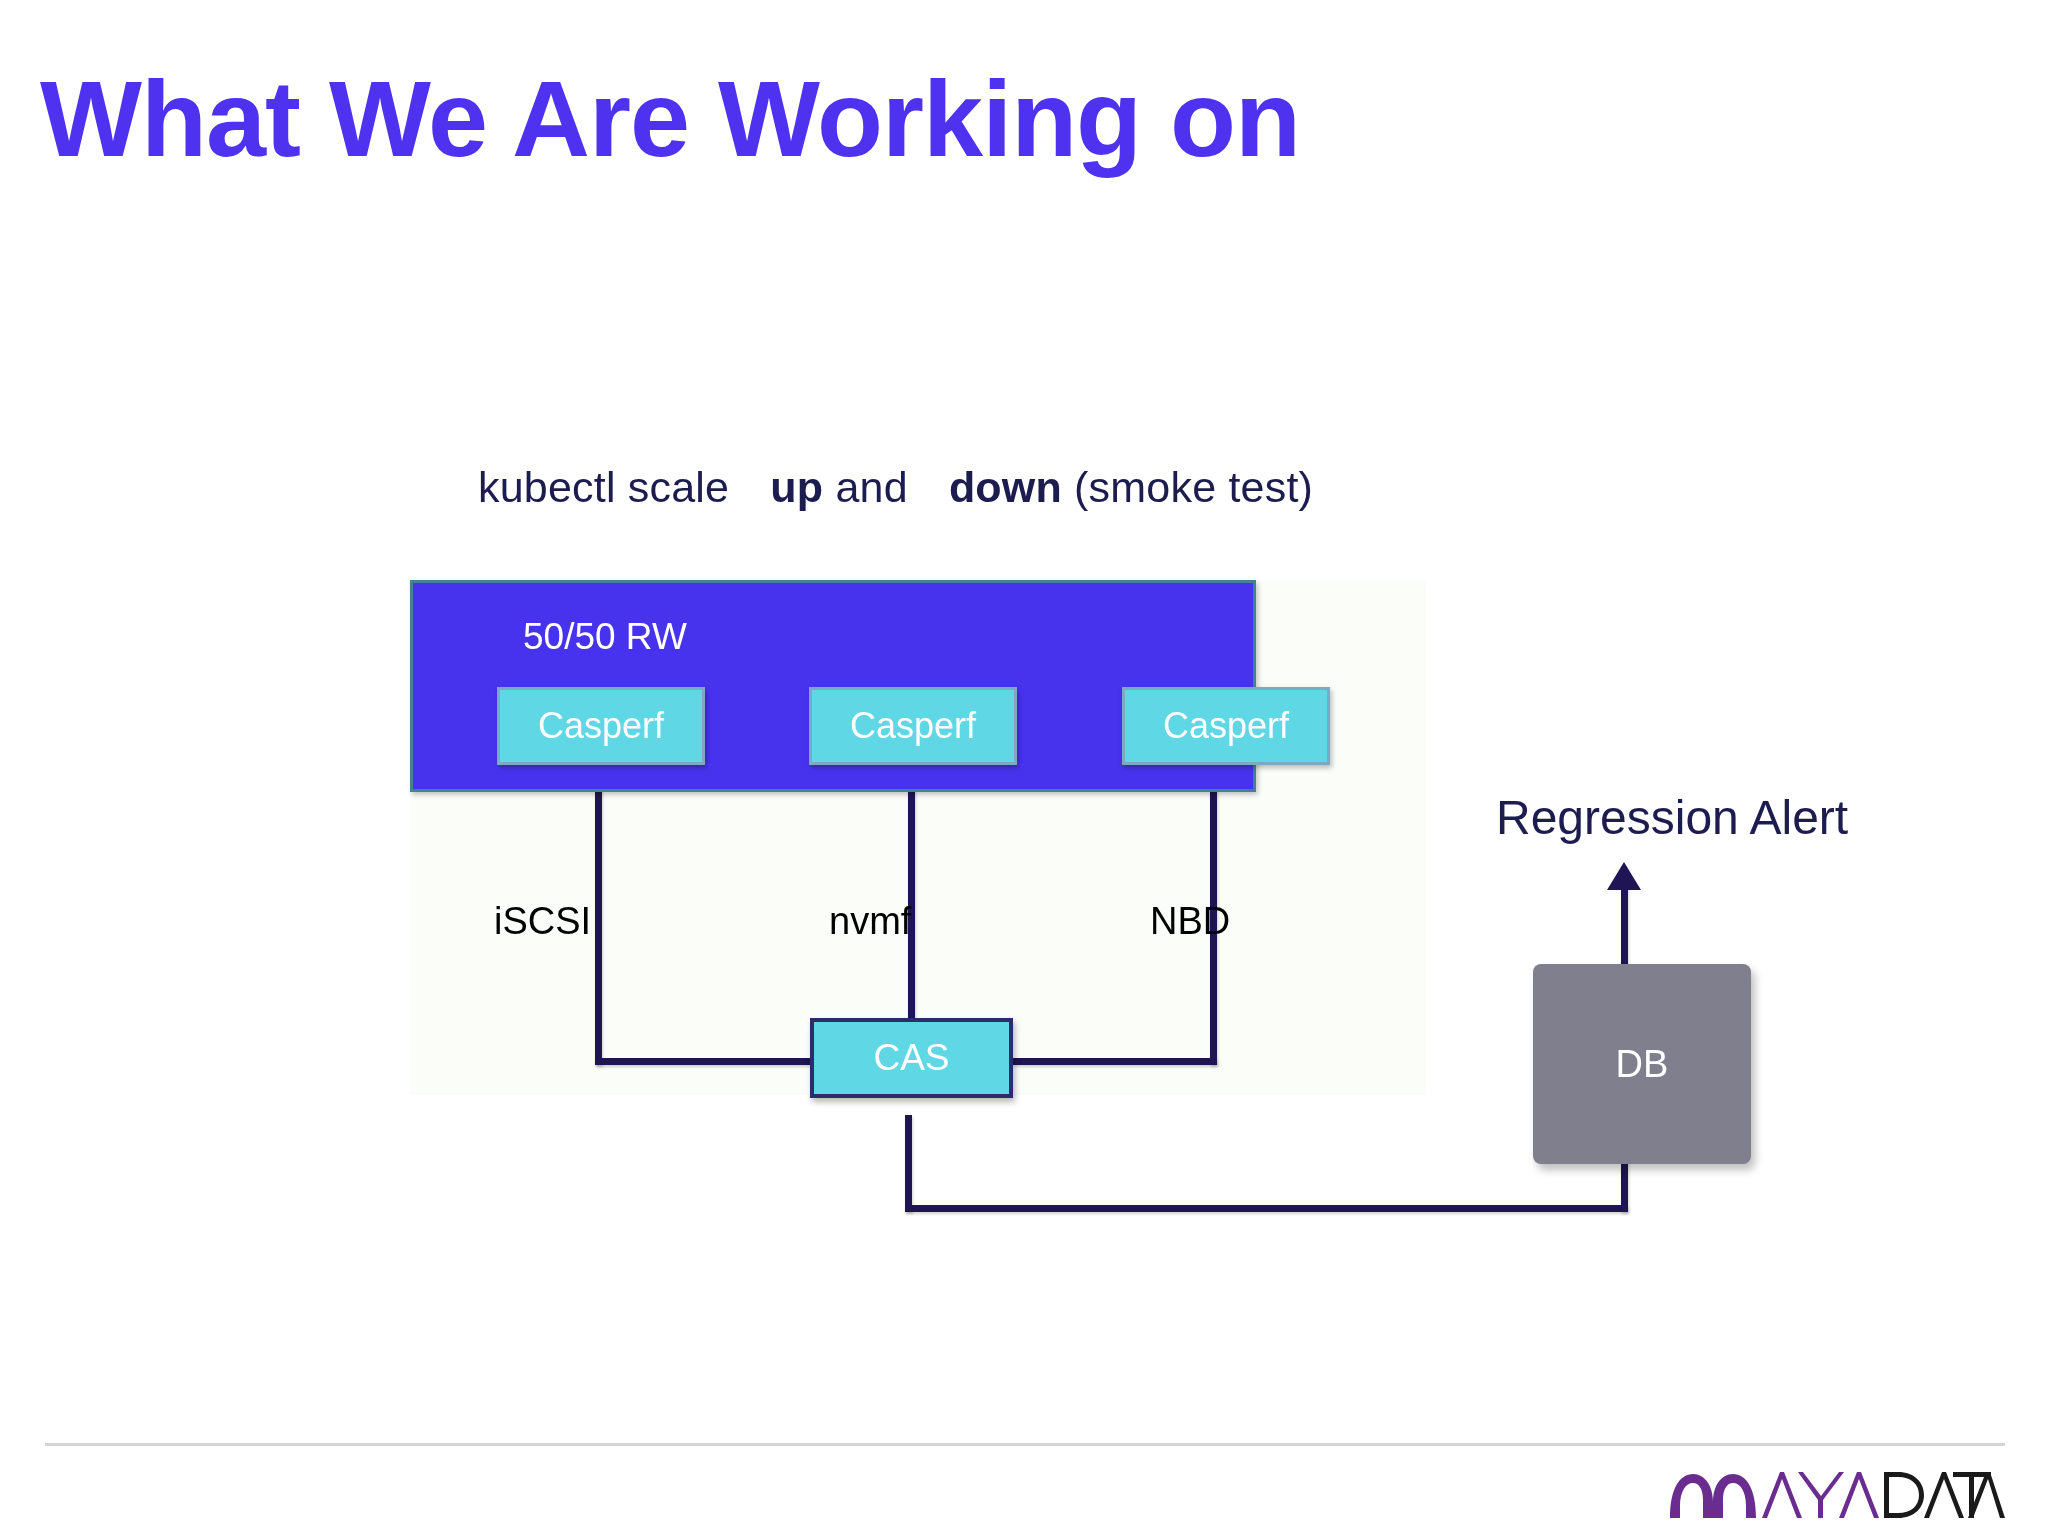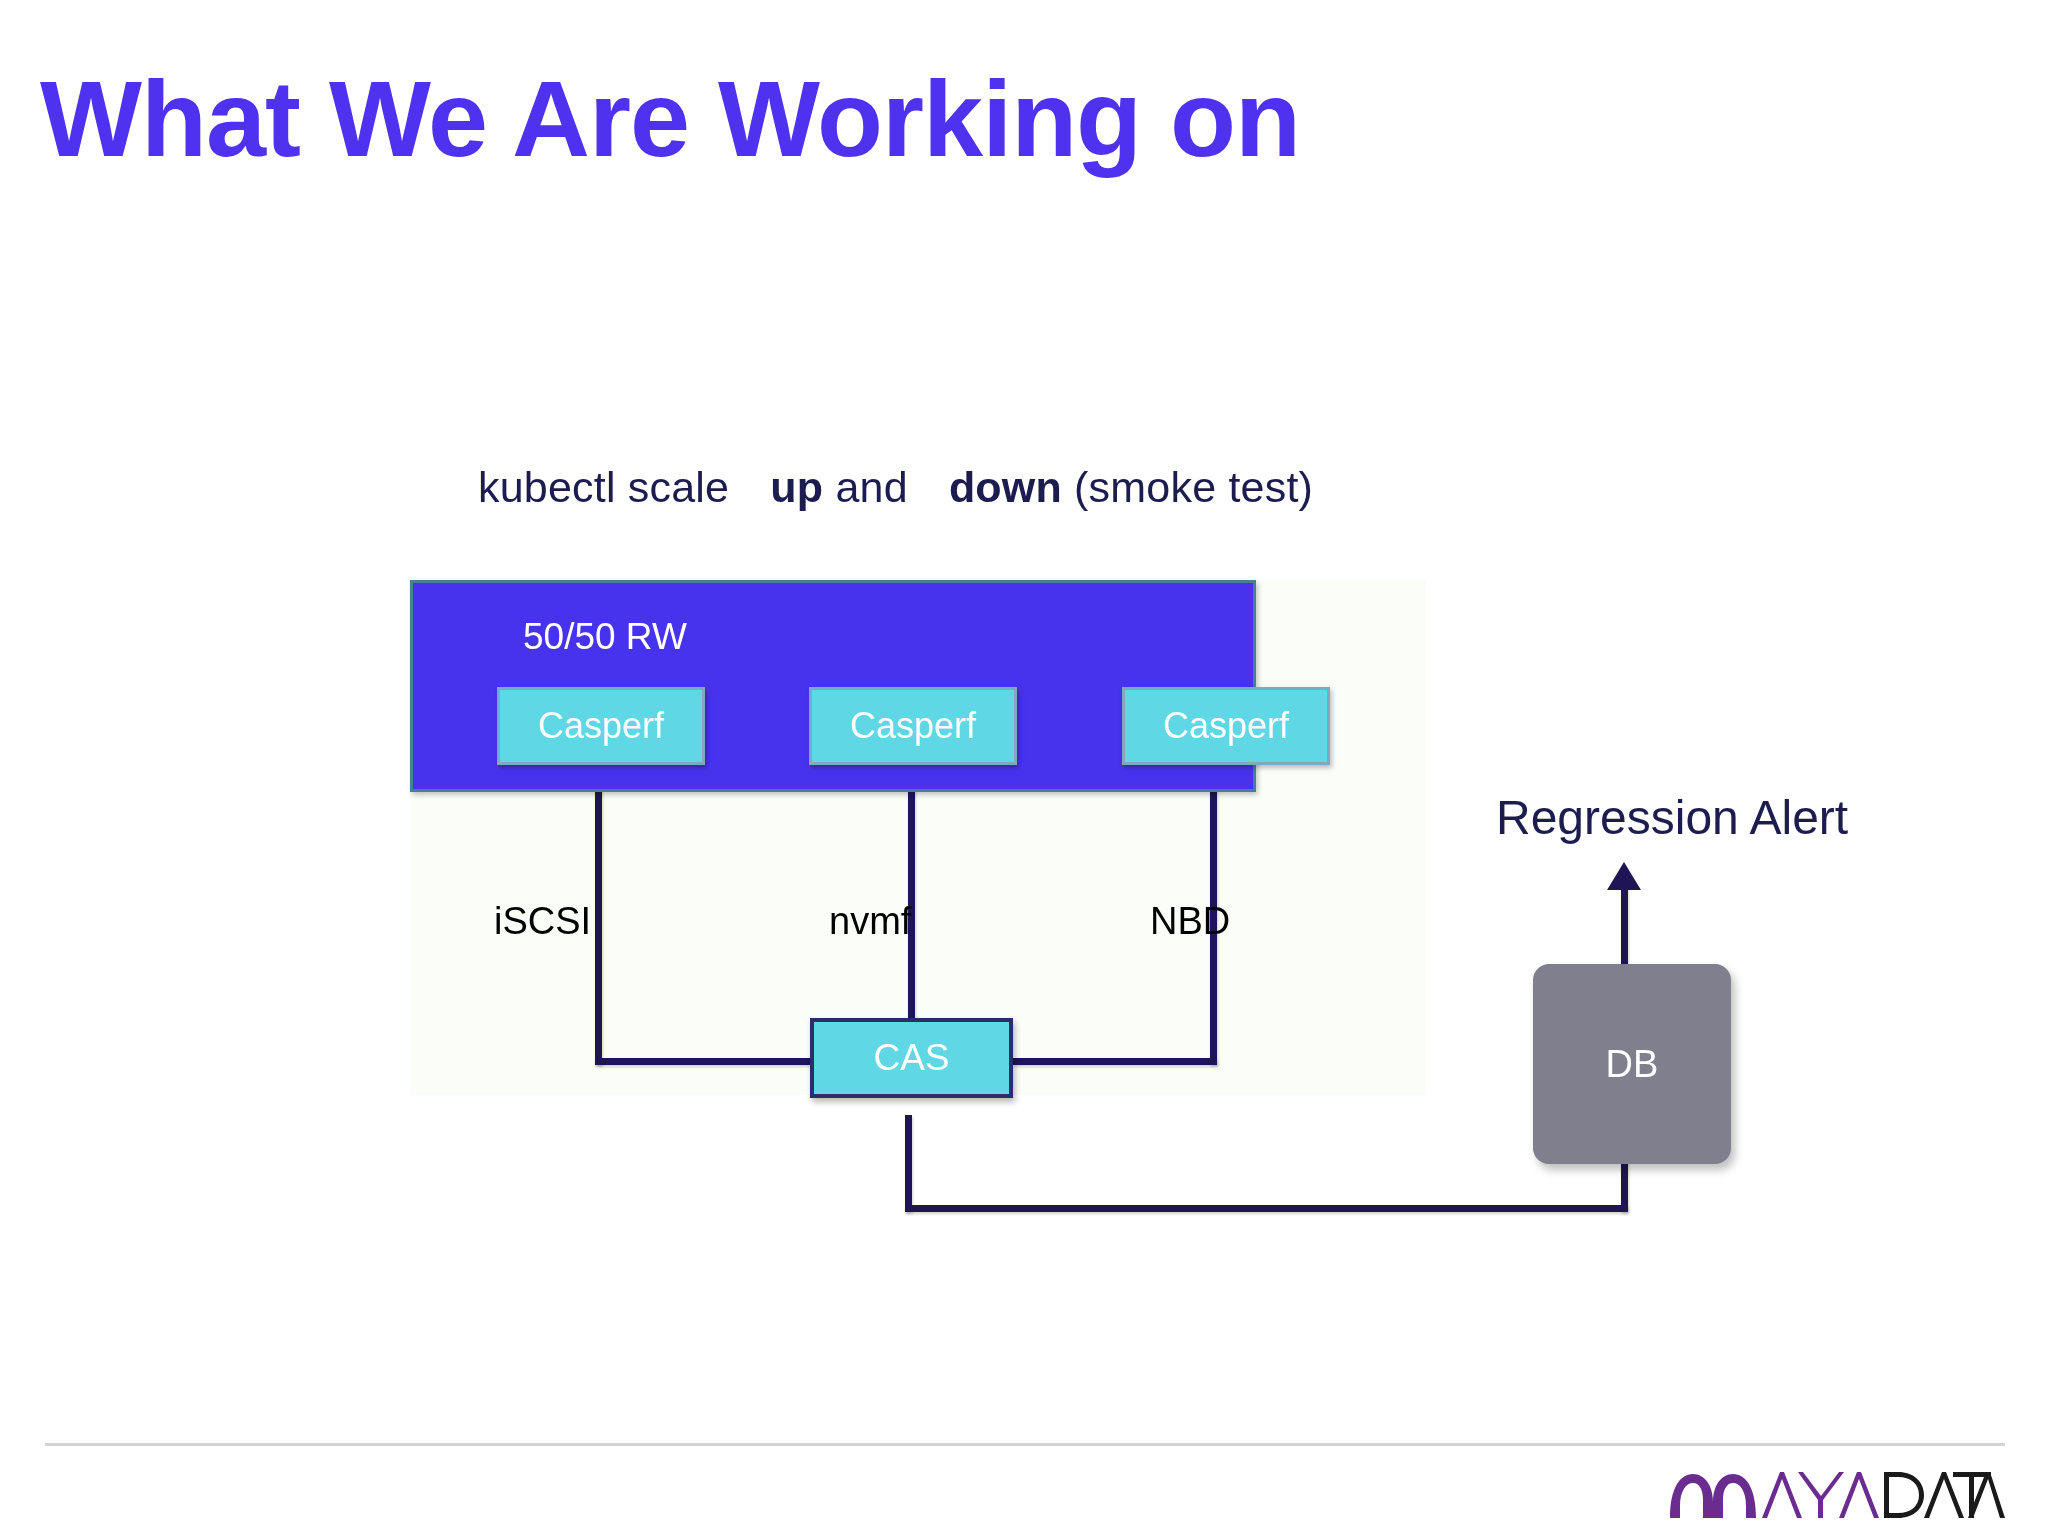--- a/index.html
+++ b/index.html
@@ -160,24 +160,24 @@
     align-items: center;
     justify-content: center;
     box-shadow: 2px 4px 6px rgba(0,0,0,0.28);
   }
 
   
   #db-box {
     position: absolute;
     left: 1533px;
     top: 964px;
-    width: 198px;
+    width: 218px;
     height: 200px;
     background: #7f7f8e;
-    border-radius: 16px;
+    border-radius: 8px;
     color: #ffffff;
     font-size: 38px;
     display: flex;
     align-items: center;
     justify-content: center;
     box-shadow: 4px 6px 9px rgba(0,0,0,0.25);
   }
 
   
   #regression-alert {

